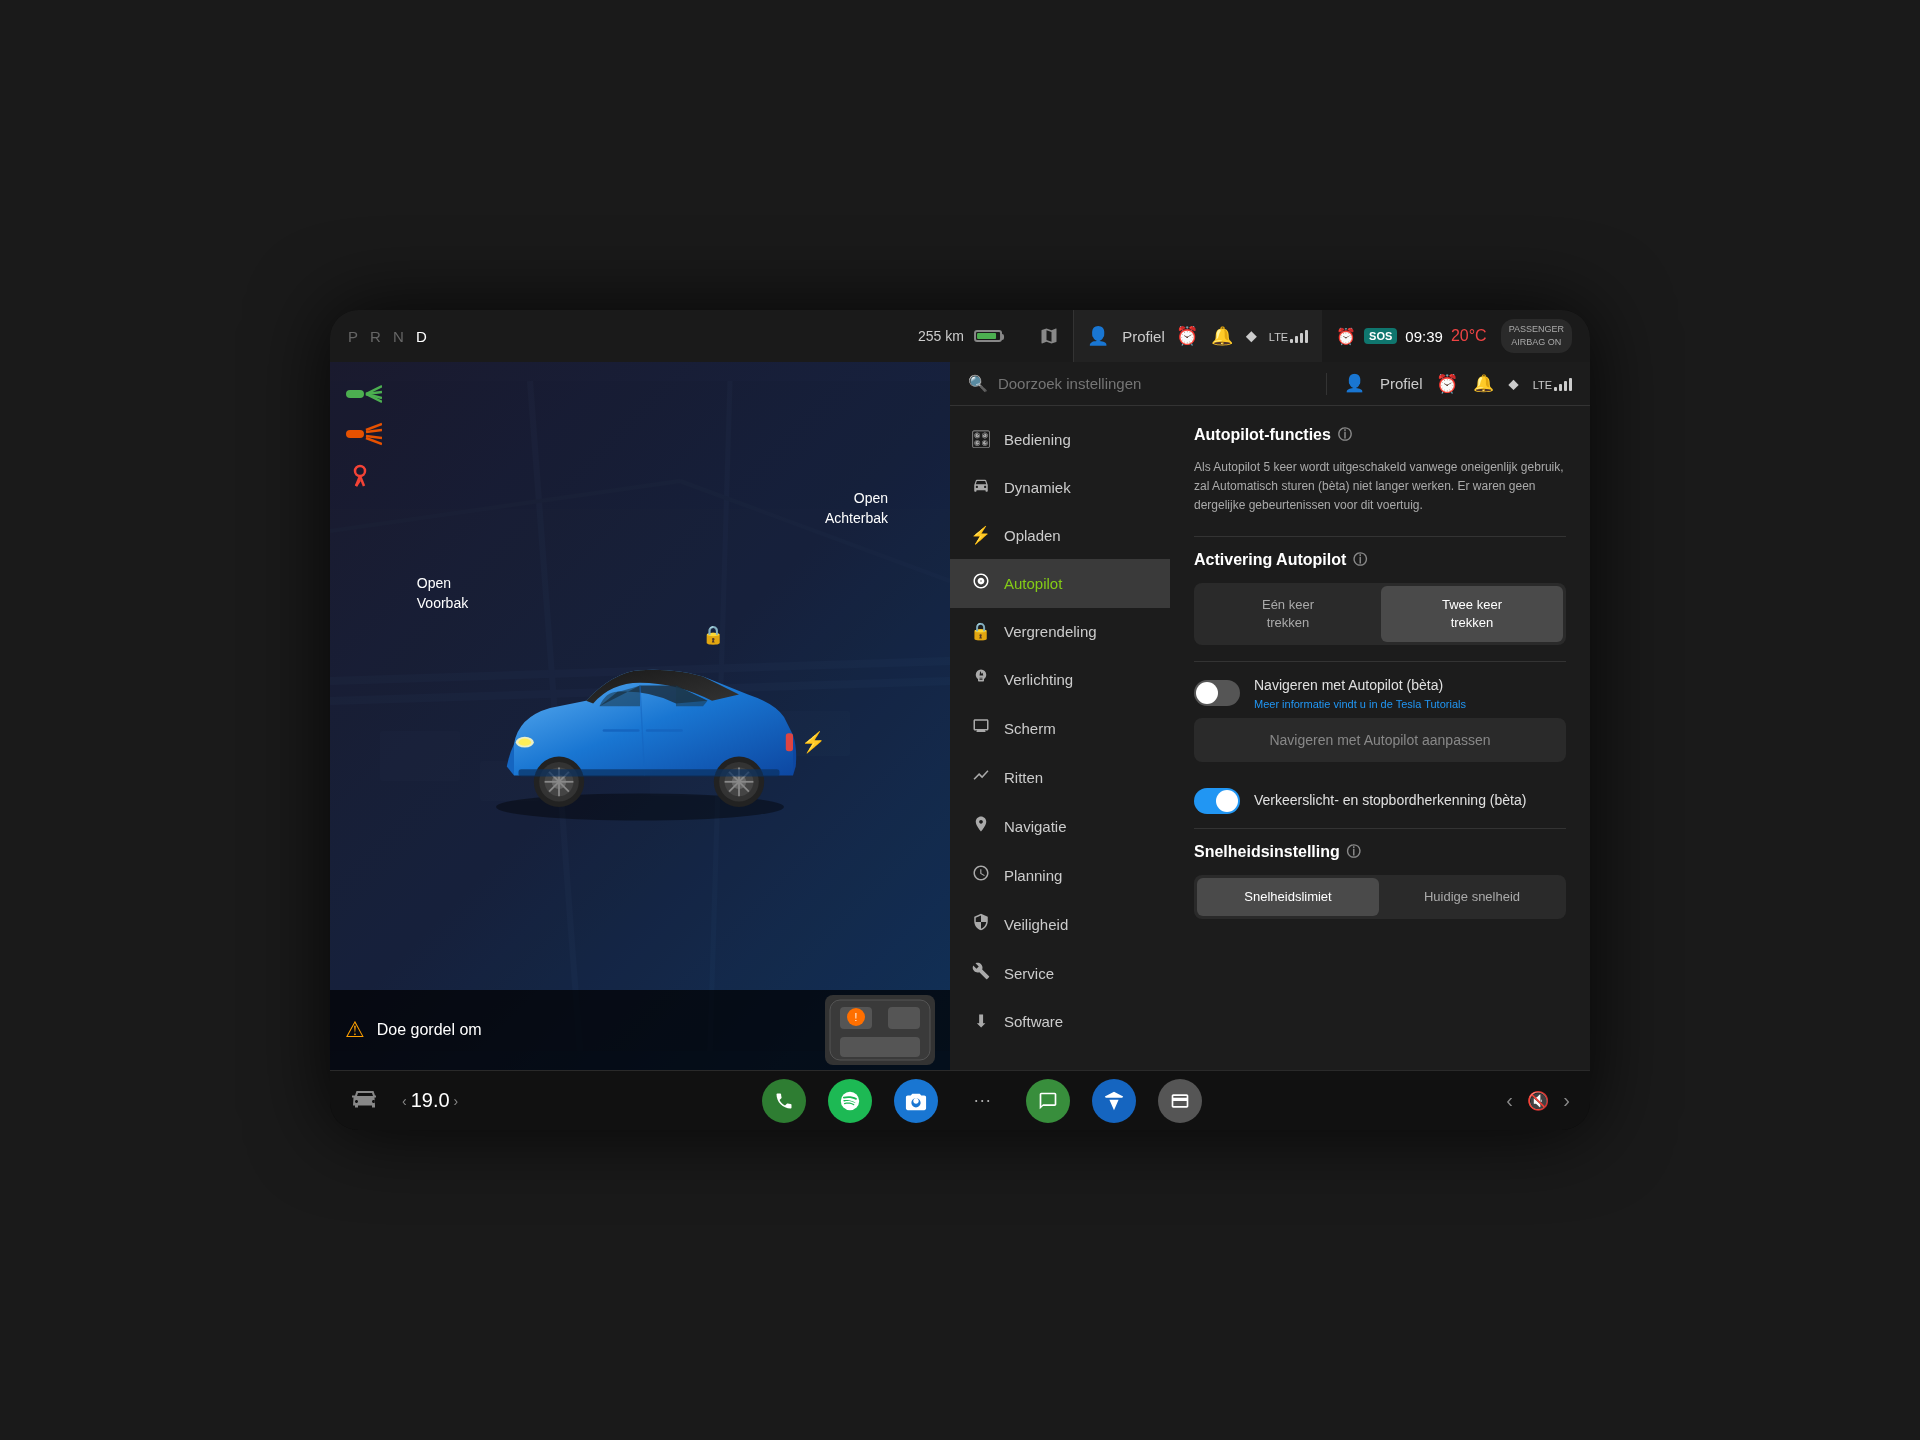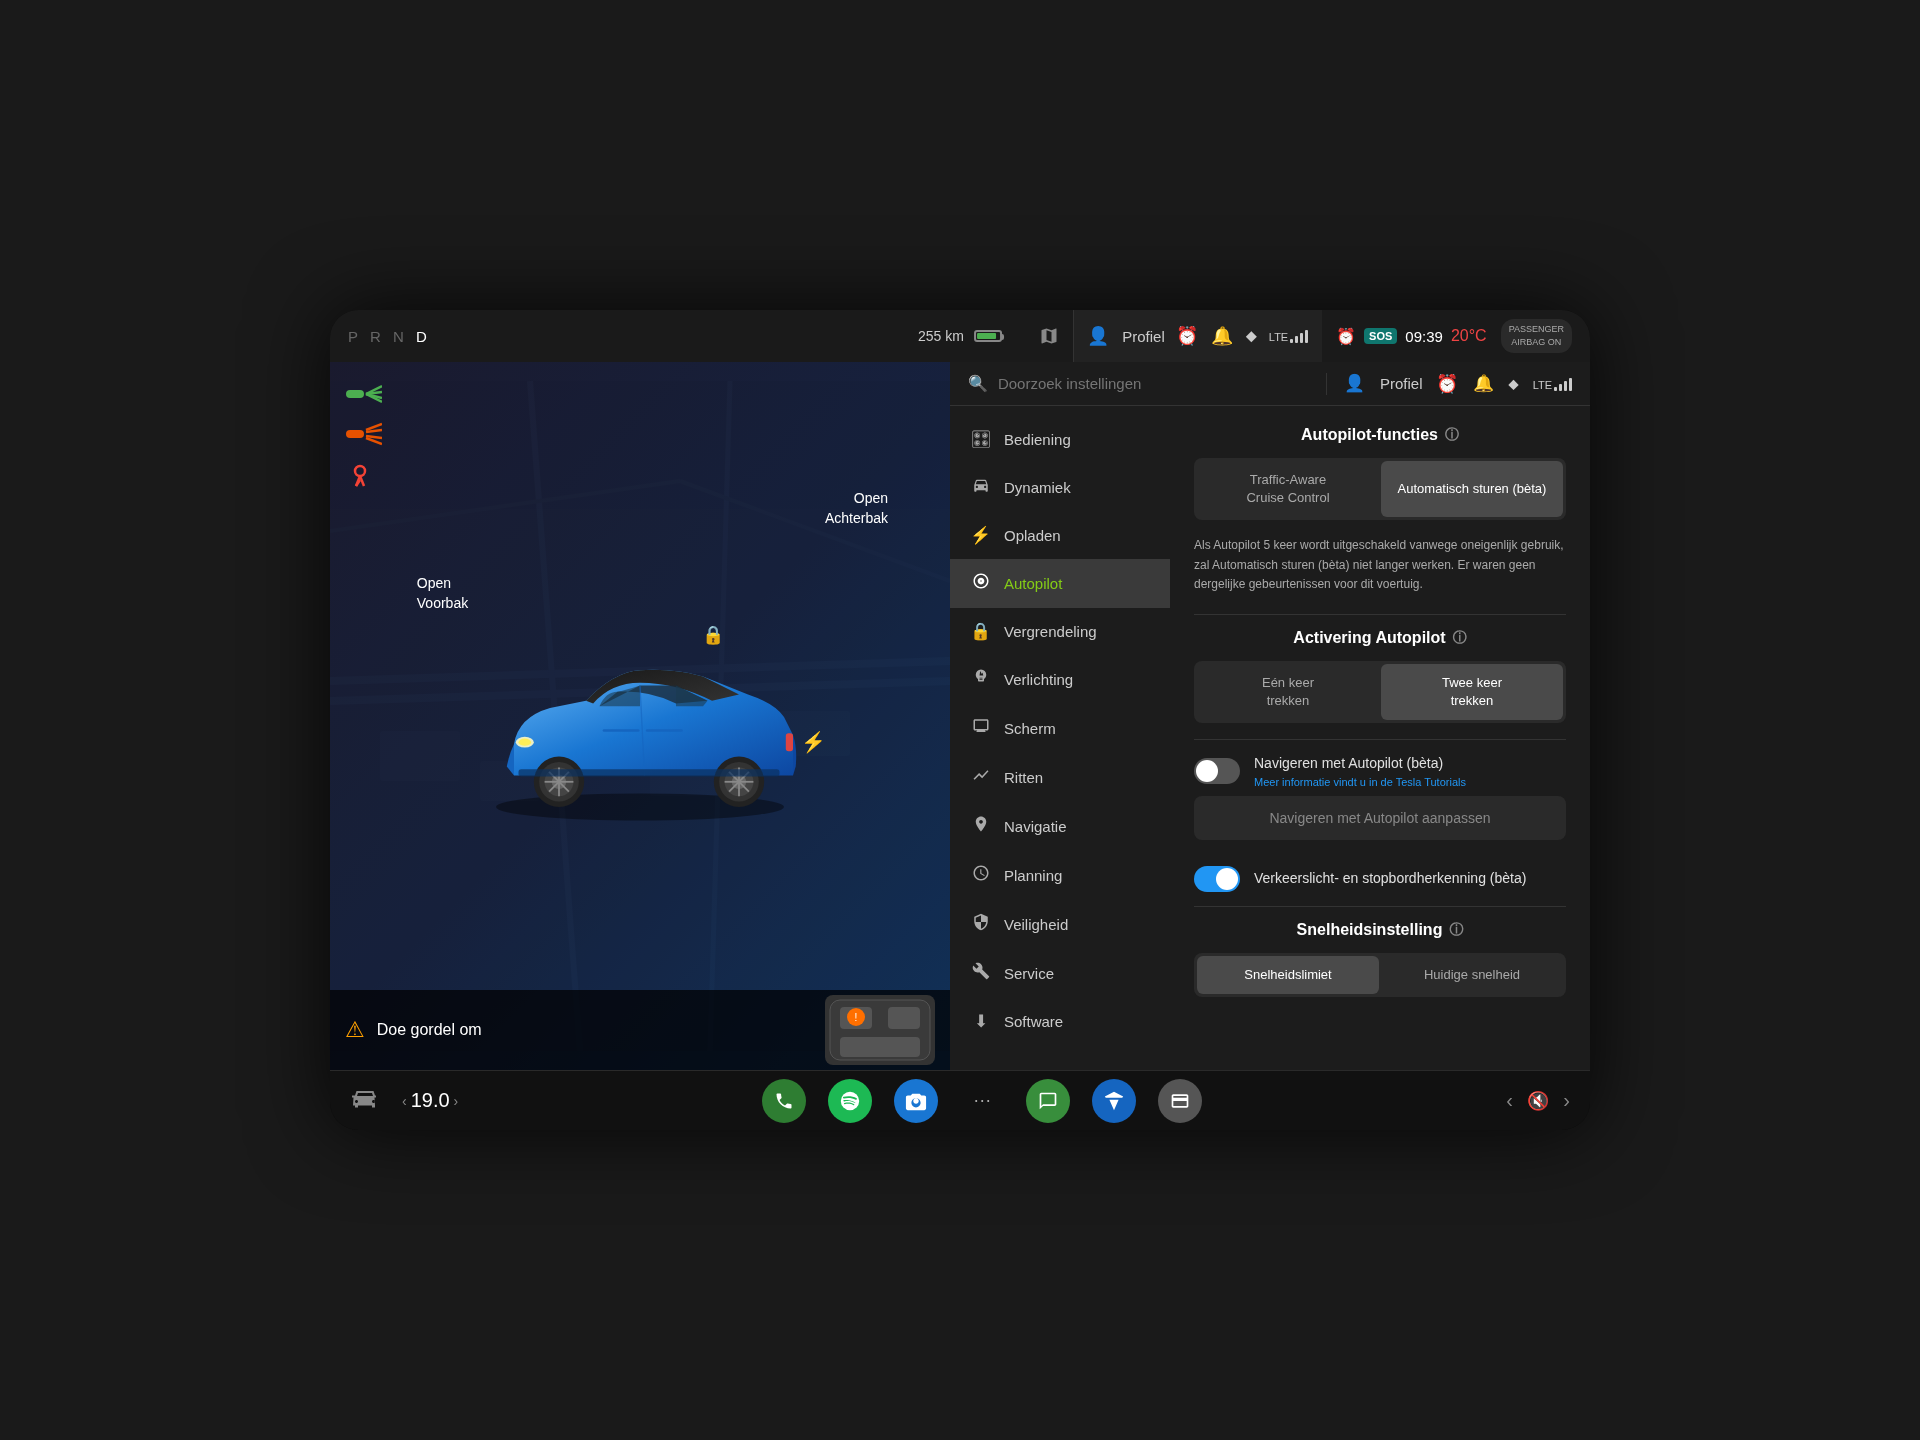--- a/index.html
+++ b/index.html
@@ -250,21 +250,20 @@
     }
 
     .section-title {
       color: #fff;
       font-size: 16px;
       font-weight: 600;
       margin-bottom: 14px;
       display: flex;
       align-items: center;
       gap: 7px;
-      justify-content: center;
     }
 
     .info-icon {
       color: #888;
       font-size: 14px;
     }
 
     
     .btn-group {
       display: flex;
@@ -841,25 +840,20 @@
         </div>
 
         <div class="content-area">
 
           
           <div class="section-title">
             <span>Autopilot-functies</span>
             <span class="info-icon">ⓘ</span>
           </div>
 
-          <div class="btn-group">
-            <button class="btn-option" style="white-space:pre-line">Traffic-Aware
-Cruise Control</button>
-            <button class="btn-option active">Automatisch sturen (bèta)</button>
-          </div>
 
           <div class="description-text">Als Autopilot 5 keer wordt uitgeschakeld vanwege oneigenlijk gebruik, zal Automatisch sturen (bèta) niet langer werken. Er waren geen dergelijke gebeurtenissen voor dit voertuig.</div>
 
           <div class="divider"></div>
 
           
           <div class="section-title">
             <span>Activering Autopilot</span>
             <span class="info-icon">ⓘ</span>
           </div>

